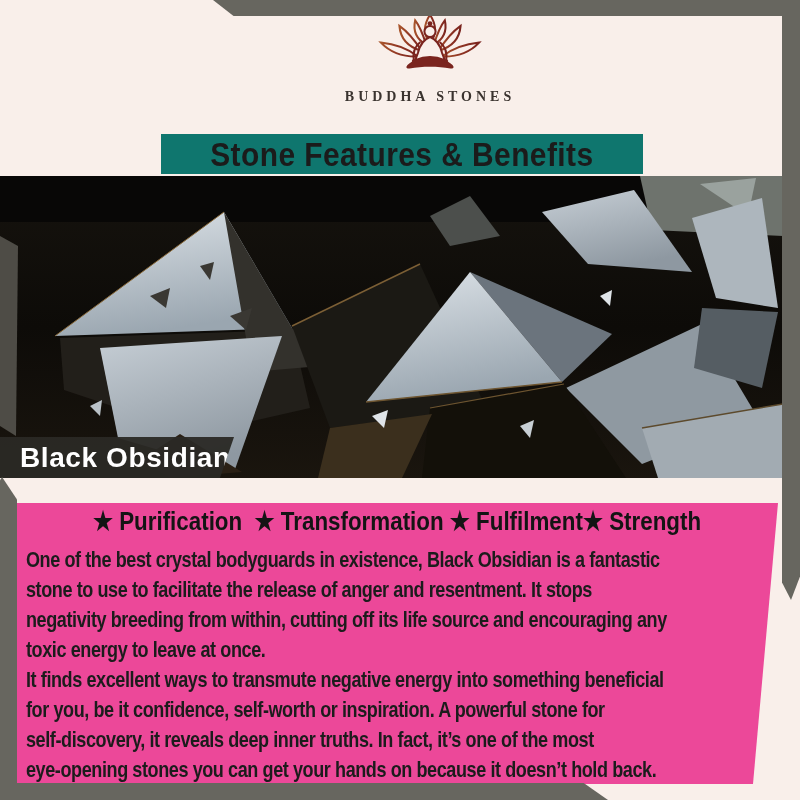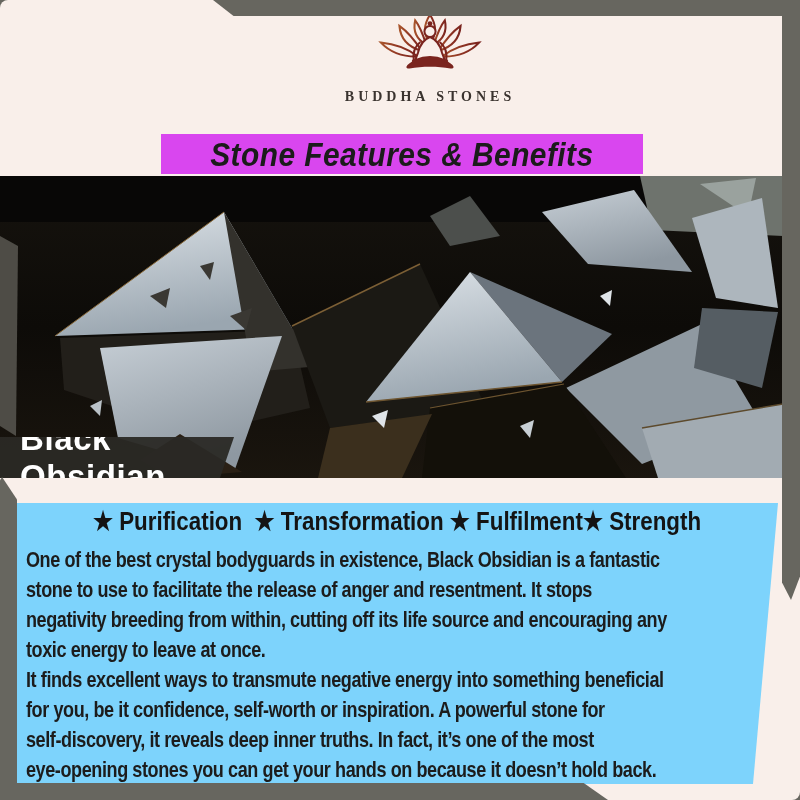--- a/index.html
+++ b/index.html
@@ -1,60 +1,60 @@
 <!DOCTYPE html>
 <html><head>
 <meta charset="utf-8">
 <style>
   html,body{margin:0;padding:0;}
   body{
     width:800px;height:800px;position:relative;overflow:hidden;
     background:#67665f;
     font-family:"Liberation Sans",sans-serif;
   }
-  .poster{position:absolute;inset:0;background:#f9efea;border-radius:8px;}
+  .poster{position:absolute;inset:0;background:#f9efea;}
 
   
   .brand{position:absolute;top:12px;left:30px;width:800px;text-align:center;}
   .brand svg{display:block;margin:0 auto;width:124px;height:76px;}
   .brand-name{
     margin-top:1px;font-family:"Liberation Serif",serif;font-weight:600;
     font-size:14px;letter-spacing:4px;color:#3a332f;
   }
 
   
   .title-band{
     position:absolute;left:161px;top:134px;width:482px;height:40px;
-    background:#d946ef;display:flex;align-items:center;justify-content:center;font-style:italic;
+    background:#0f766e;display:flex;align-items:center;justify-content:center;
   }
   .title{
     font-size:34px;font-weight:bold;color:#1b1b1b;white-space:nowrap;
     letter-spacing:0.5px;transform:scaleX(0.88);
   }
 
   
   .photo{
     position:absolute;left:0;top:176px;width:783px;height:302px;
     background:#0c0b09;overflow:hidden;
   }
   .photo svg{width:100%;height:100%;display:block;}
   .photo-label{
     position:absolute;left:0;top:437px;width:234px;height:41px;
     background:rgba(42,41,37,0.95);
     clip-path:polygon(0 0,100% 0,94% 100%,0 100%);
     display:flex;align-items:center;padding-left:20px;box-sizing:border-box;
   }
   .photo-label span{
-    color:#ffffff;font-size:33px;font-weight:bold;letter-spacing:0.6px;
+    color:#ffffff;font-size:28px;font-weight:bold;letter-spacing:0.6px;text-align:center;
   }
 
   
   .panel{
     position:absolute;left:16px;top:503px;width:762px;height:281px;
-    background:#7dd3fc;box-sizing:border-box;padding-top:2px;
+    background:#ec4899;box-sizing:border-box;padding-top:2px;
     clip-path:polygon(0 0,100% 0,calc(100% - 25px) 100%,0 100%);
   }
   .features{
     text-align:center;font-weight:bold;font-size:26px;color:#141414;
     white-space:pre;transform:scaleX(0.86);margin-top:1px;height:33px;
   }
   .body-lines{margin-top:6px;padding-left:10px;}
   .body-line{
     font-size:22px;font-weight:bold;color:#1c1c1c;line-height:30px;
     white-space:nowrap;letter-spacing:-0.5px;

